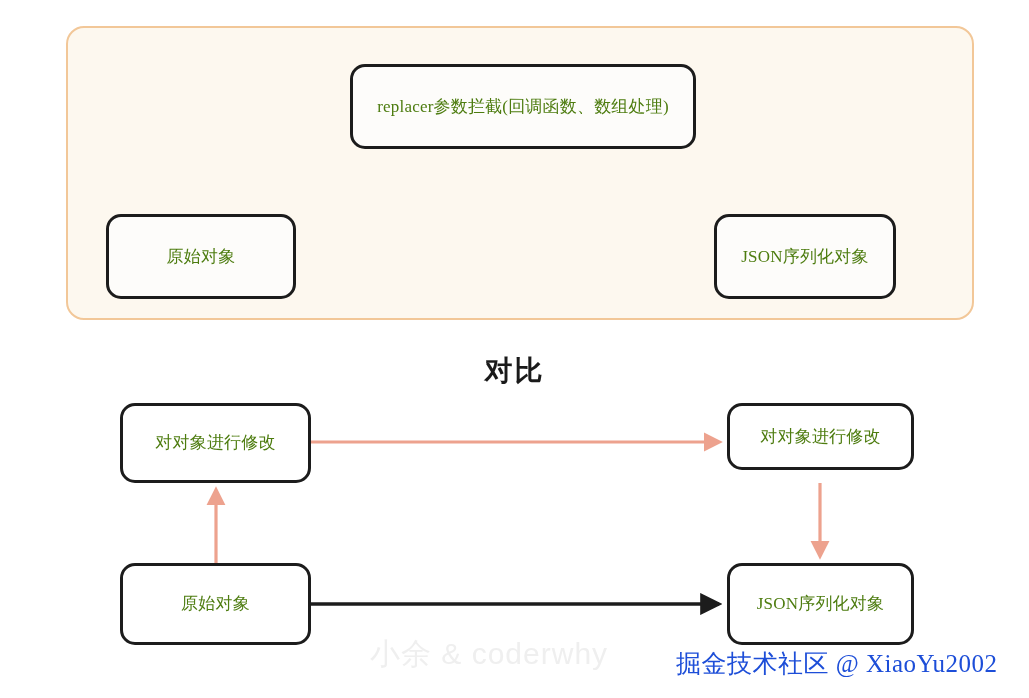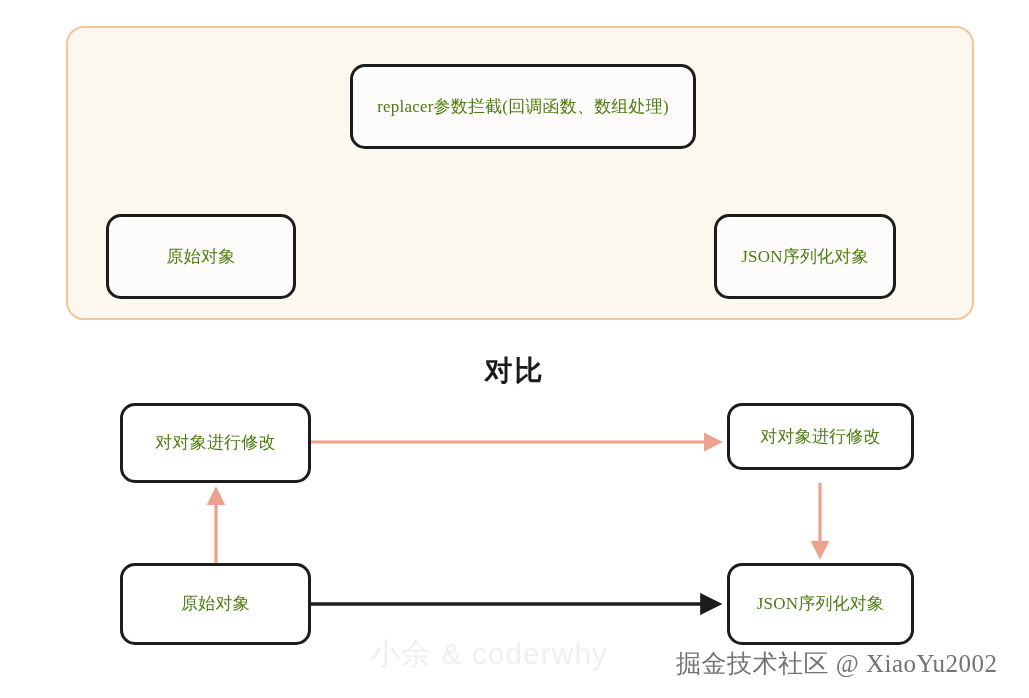--- a/index.html
+++ b/index.html
@@ -106,21 +106,21 @@
     top: 634px;
     font-size: 30px;
     color: #efefef;
     font-family: "Liberation Sans", "DejaVu Sans", sans-serif;
     letter-spacing: 1px;
   }
   #watermark-right {
     left: 676px;
     top: 647px;
     font-size: 25px;
-    color: #737373;
+    color: #1d4ed8;
     font-family: "Liberation Serif", "DejaVu Serif", serif;
     letter-spacing: 0.5px;
   }
 </style>
 </head>
 <body>
 
 <svg id="canvas" viewBox="0 0 1029 698" xmlns="http://www.w3.org/2000/svg">
   <defs>
     <marker id="arrow-black" viewBox="0 0 10 10" refX="8.5" refY="5" markerWidth="6.5" markerHeight="6.5" orient="auto-start-reverse">

